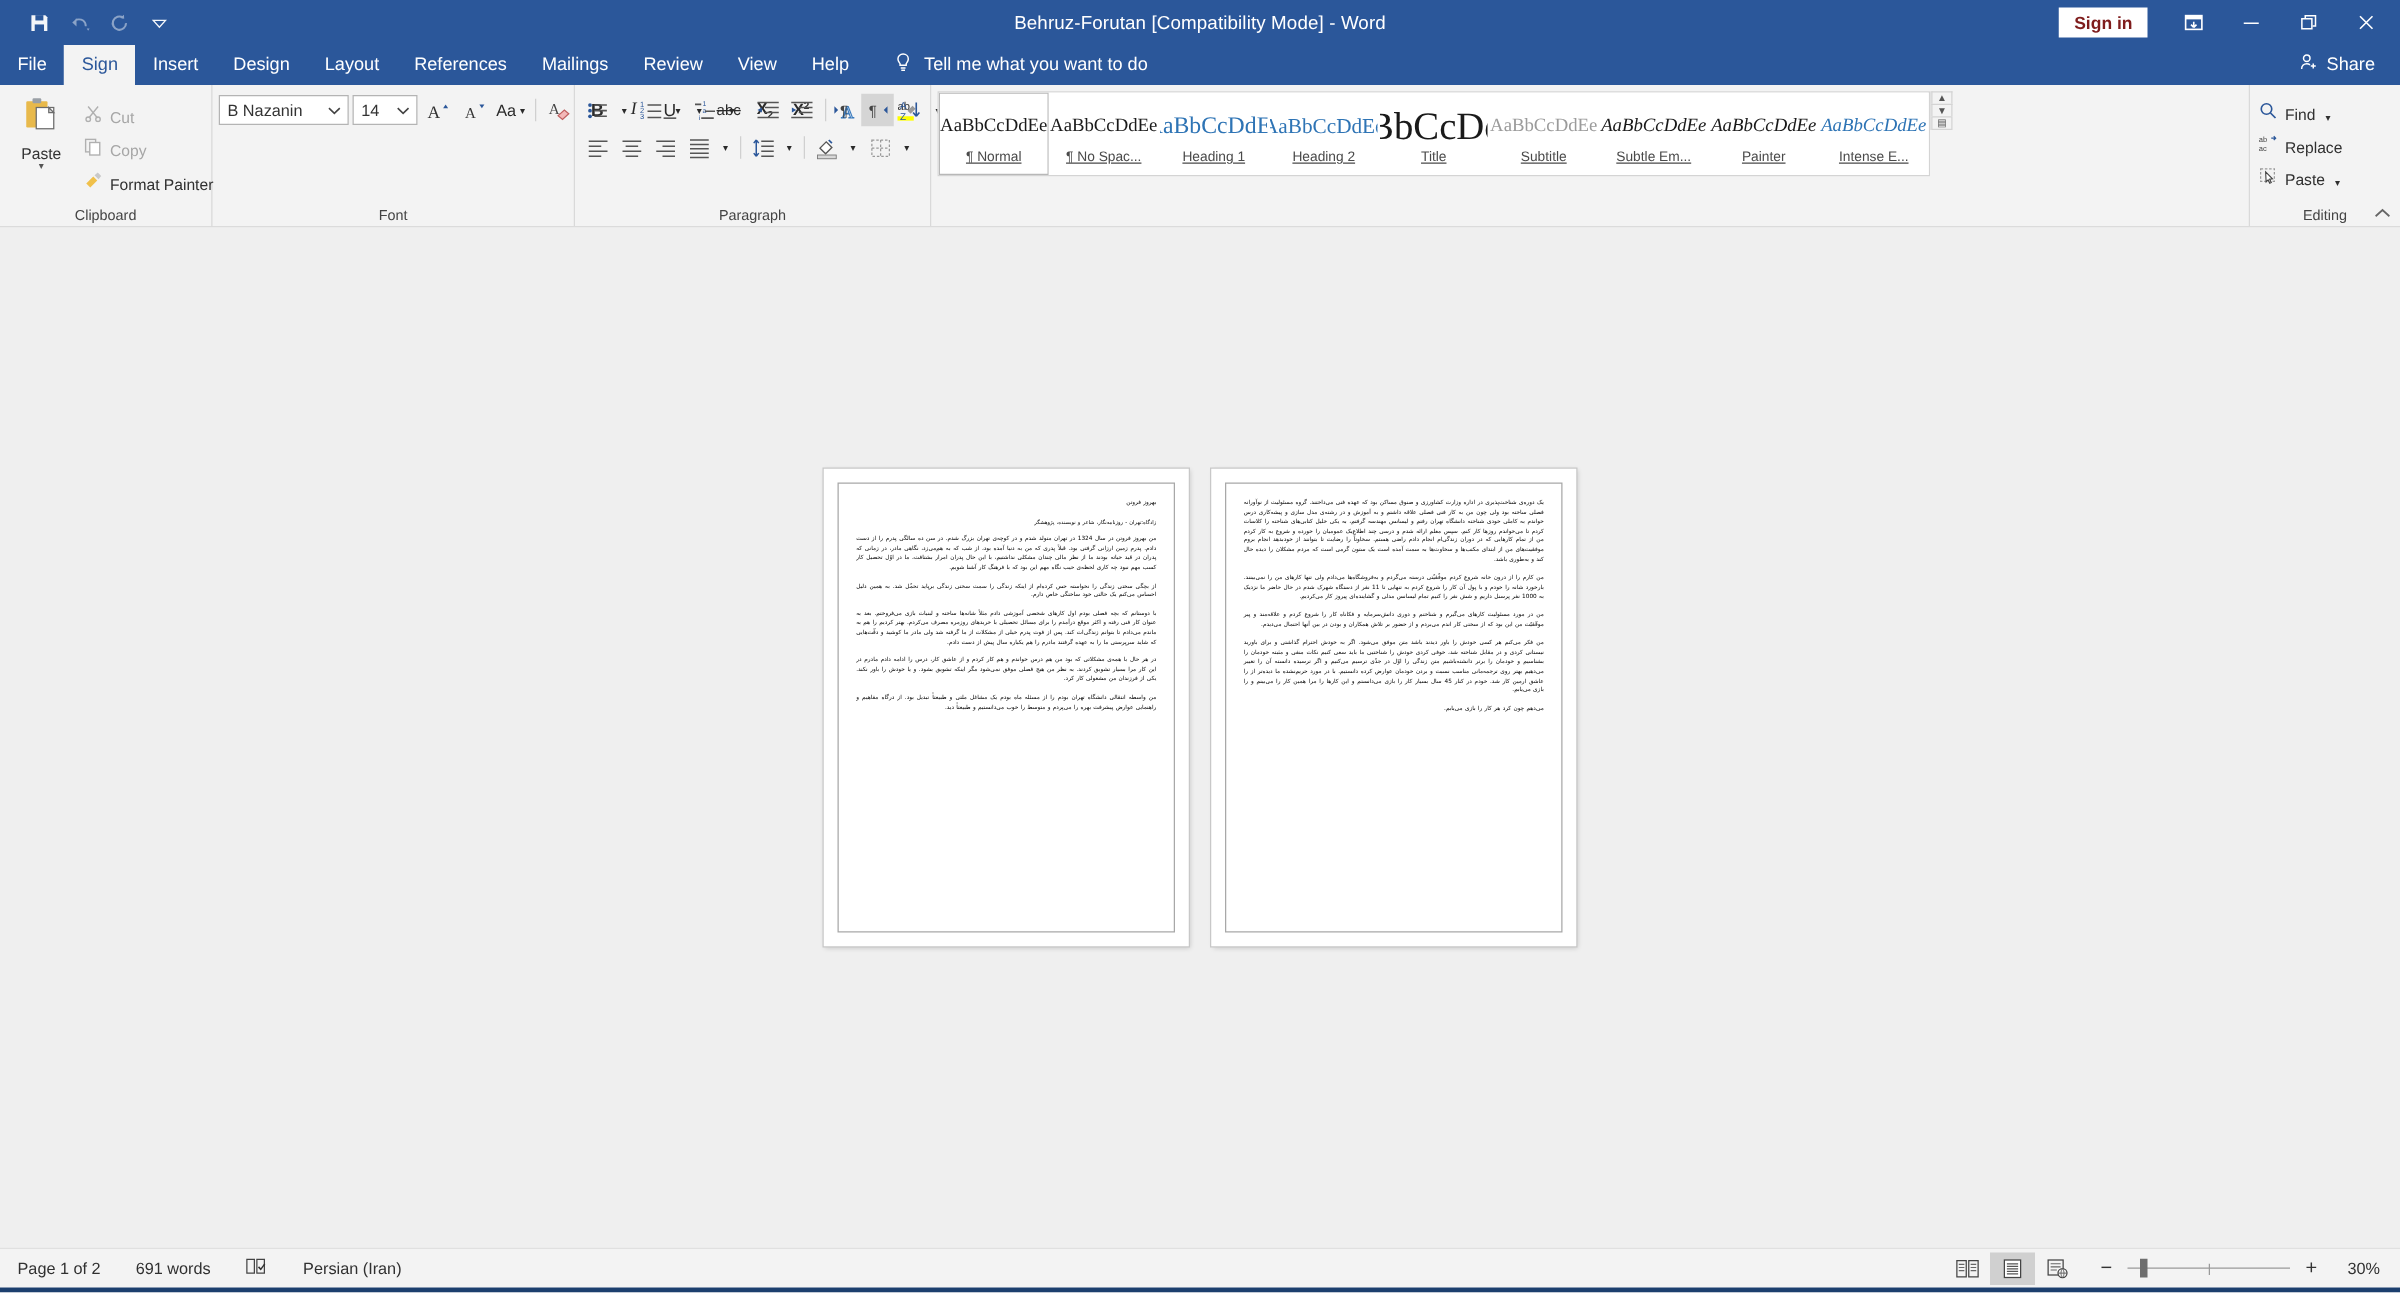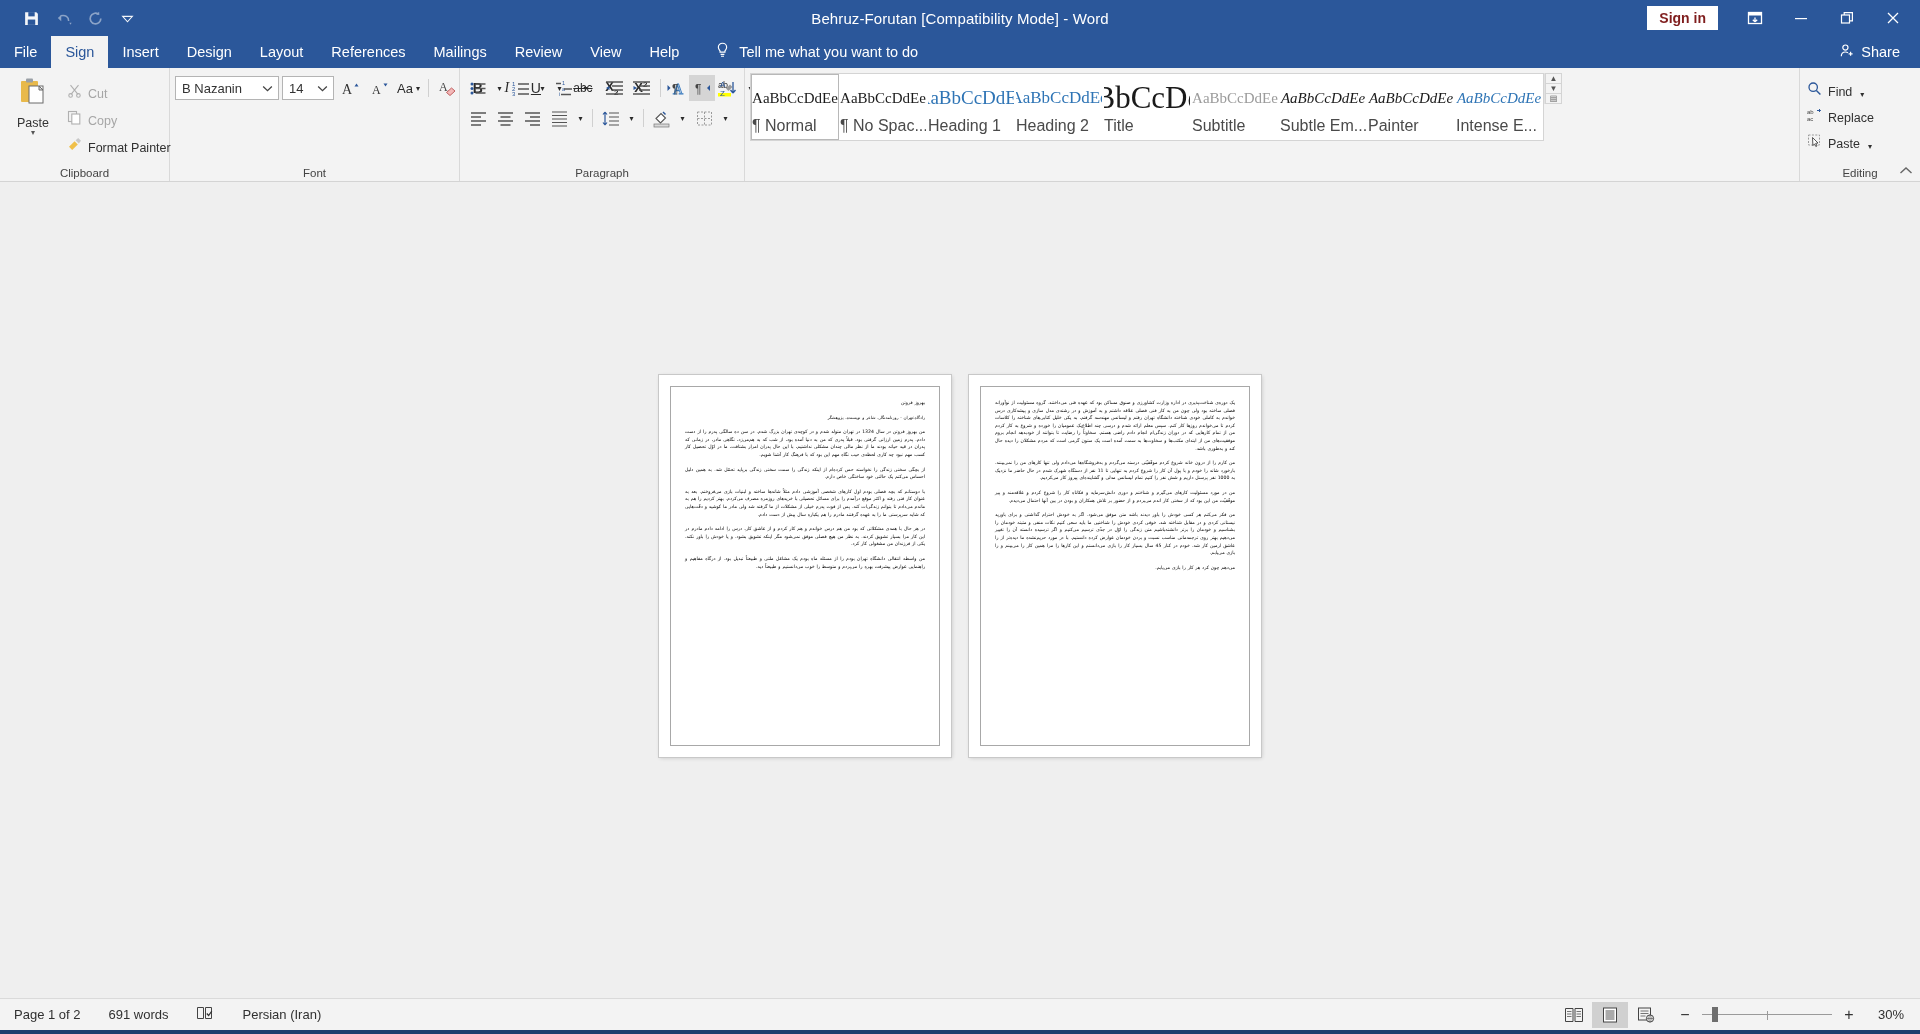--- a/index.html
+++ b/index.html
@@ -127,22 +127,22 @@
     width: 88px; flex: none; display: flex; flex-direction: column;
     align-items: center; justify-content: center; border: 1px solid transparent;
     background: #fff;
   }
   .style-item.sel { border-color: #b8b8b8; background: #fff; }
   .style-prev {
     height: 38px; display: flex; align-items: center; justify-content: center;
     overflow: hidden; width: 100%;
   }
   .style-name {
-    font-size: 16px; color: #4a4a4a; white-space: nowrap; overflow: hidden;
-    text-align: left; width: 100%;
+    font-size: 11px; color: #4a4a4a; white-space: nowrap; overflow: hidden;
+    text-align: center; width: 100%; text-decoration: underline;
   }
   .gal-scroll {
     width: 18px; display: flex; flex-direction: column; border-left: 1px solid #e1e1e1;
     flex: none; margin-top: 2px;
   }
   .gal-btn {
     flex: 1; display: flex; align-items: center; justify-content: center;
     border: 1px solid #d4d4d4; border-bottom: none; background: #f3f3f3; color: #555;
     font-size: 8px;
   }

